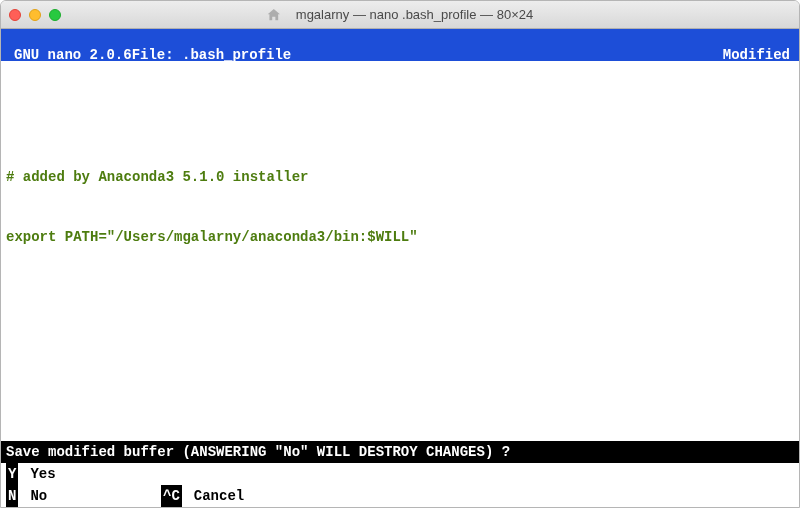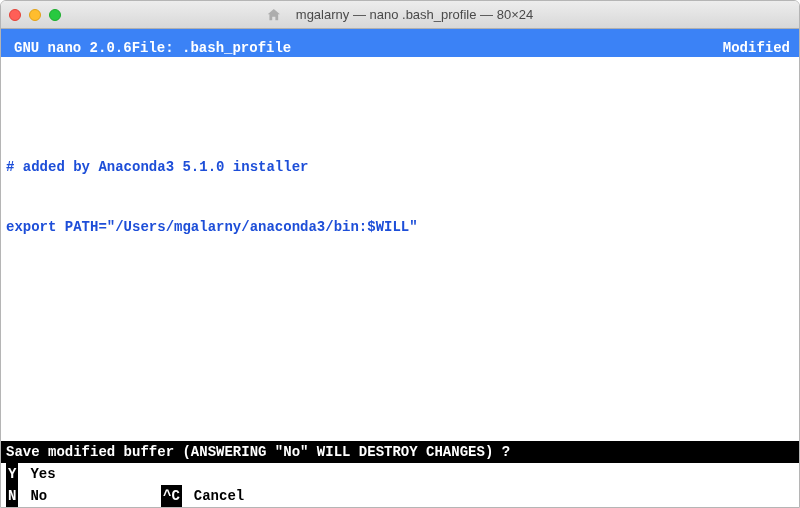--- a/index.html
+++ b/index.html
@@ -55,44 +55,44 @@
       height: 14px;
       opacity: 0.6;
     }
     .terminal {
       width: 100%;
       height: calc(100% - 28px);
       background: #fff;
       position: relative;
     }
     .nano-header {
-      background: #3b82f6;
+      background: #1d4ed8;
       color: #fff;
       display: flex;
       height: 28px;
       line-height: 20px;
-      padding: 9px 5px;
+      padding: 16px 5px;
       font-weight: bold;
     }
     .nano-header .left {
       flex: 0 0 auto;
       padding-left: 8px;
     }
     .nano-header .center {
       flex: 1 1 auto;
       text-align: left;
     }
     .nano-header .right {
       flex: 0 0 auto;
       text-align: right;
       padding-right: 4px;
     }
     .nano-body {
-      padding: 0 5px 0 5px;
-      color: #1d4ed8;
+      padding: 6px 5px 0 5px;
+      color: #4d7c0f;
       white-space: pre;
       line-height: 20px;
       font-weight: bold;
     }
     .nano-body .blank {
       height: 20px;
     }
     .nano-prompt {
       position: absolute;
       bottom: 44px;

